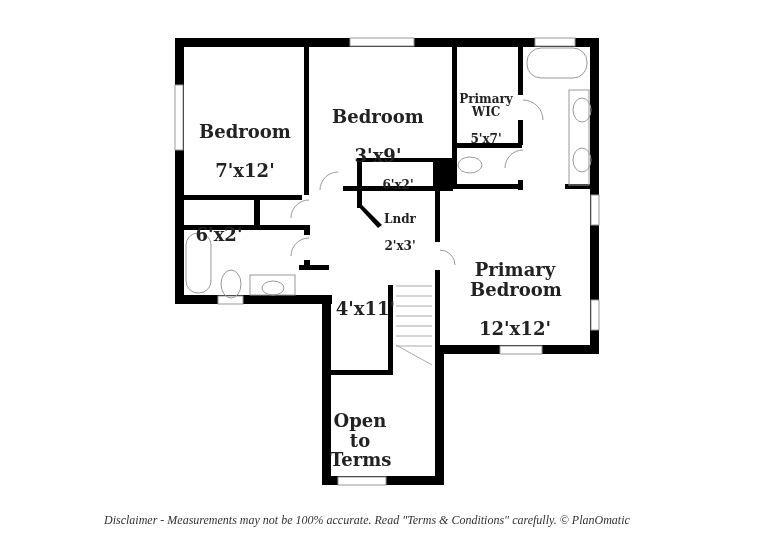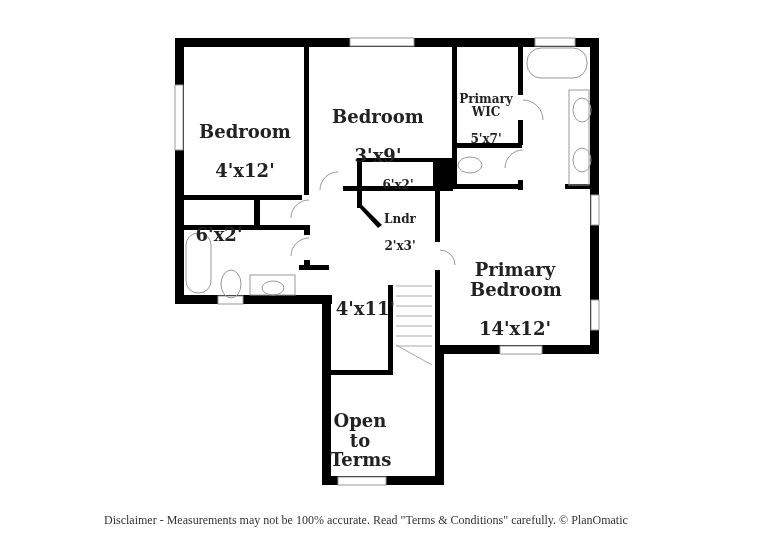--- a/index.html
+++ b/index.html
@@ -1,21 +1,21 @@
 <!DOCTYPE html>
 <html><head>
 <meta charset="utf-8">
 <style>
   html, body { margin:0; padding:0; background:#ffffff; }
   body { width:760px; height:553px; position:relative; overflow:hidden; font-family:"DejaVu Serif", serif; }
   #plan { position:absolute; left:0; top:0; }
   .label { position:absolute; text-align:center; font-family:"DejaVu Serif", serif; font-weight:bold; color:#222; line-height:1.1; white-space:pre-line; }
   .lbl-lg { font-size:18px; }
   .lbl-md { font-size:12px; }
-  .disclaimer { position:absolute; left:104px; top:513px; font-family:"Liberation Serif", serif; font-size:12px; color:#333; }
+  .disclaimer { position:absolute; left:104px; top:513px; font-family:"Liberation Serif", serif; font-size:12px; color:#333;font-style:italic; }
 </style>
 </head>
 <body>
 
 <svg id="plan" width="760" height="553" viewBox="0 0 760 553">
   <g fill="#000">
 
     <rect x="175" y="38" width="424" height="9"></rect>
 
     <rect x="175" y="38" width="9" height="266"></rect>
@@ -99,21 +99,21 @@
     <path d="M309 200 A18 18 0 0 0 291 218"></path>
     <path d="M309 238 A18 18 0 0 0 291 256"></path>
     <path d="M440 250 A15 15 0 0 1 455 265"></path>
     <path d="M523 100 A20 20 0 0 1 543 120"></path>
     <path d="M523 150 A18 18 0 0 0 505 168"></path>
   </g>
 </svg>
 
 <div class="label lbl-lg" style="left:195px;top:102px;width:100px;">
   <div>Bedroom</div>
-  <div>4'x12'</div>
+  <div>7'x12'</div>
 </div>
 <div class="label lbl-lg" style="left:328px;top:87px;width:100px;">
   <div>Bedroom</div>
   <div>3'x9'</div>
 </div>
 <div class="label lbl-md" style="left:455px;top:80px;width:62px;">
   <div>Primary
 WIC</div>
   <div>5'x7'</div>
 </div>
@@ -123,21 +123,21 @@
 <div class="label lbl-lg" style="left:186px;top:205px;width:66px;">
   <div>6'x2'</div>
 </div>
 <div class="label lbl-md" style="left:370px;top:200px;width:60px;">
   <div>Lndr</div>
   <div>2'x3'</div>
 </div>
 <div class="label lbl-lg" style="left:470px;top:240px;width:90px;">
   <div>Primary
 Bedroom</div>
-  <div>14'x12'</div>
+  <div>12'x12'</div>
 </div>
 <div class="label lbl-lg" style="left:335px;top:279px;width:60px;text-align:right;">
   <div>4'x11'</div>
 </div>
 <div class="label lbl-lg" style="left:330px;top:391px;width:60px;">
   <div>Open
 to
 Terms</div>
 </div>
 

